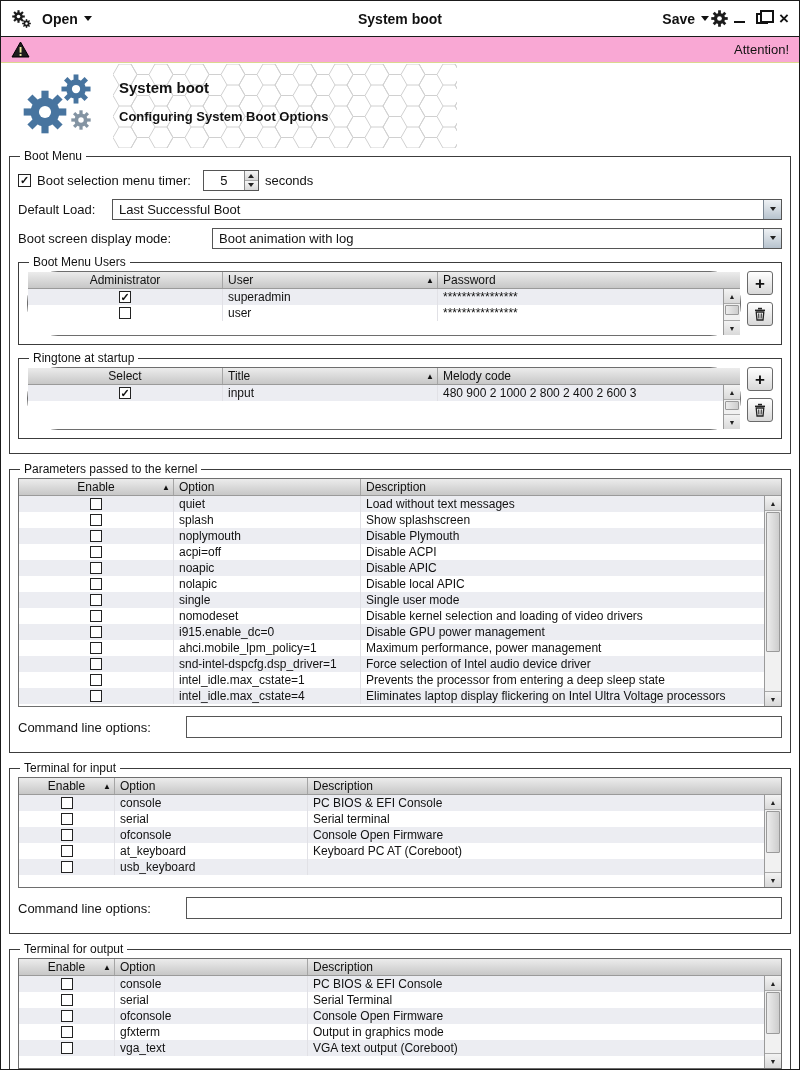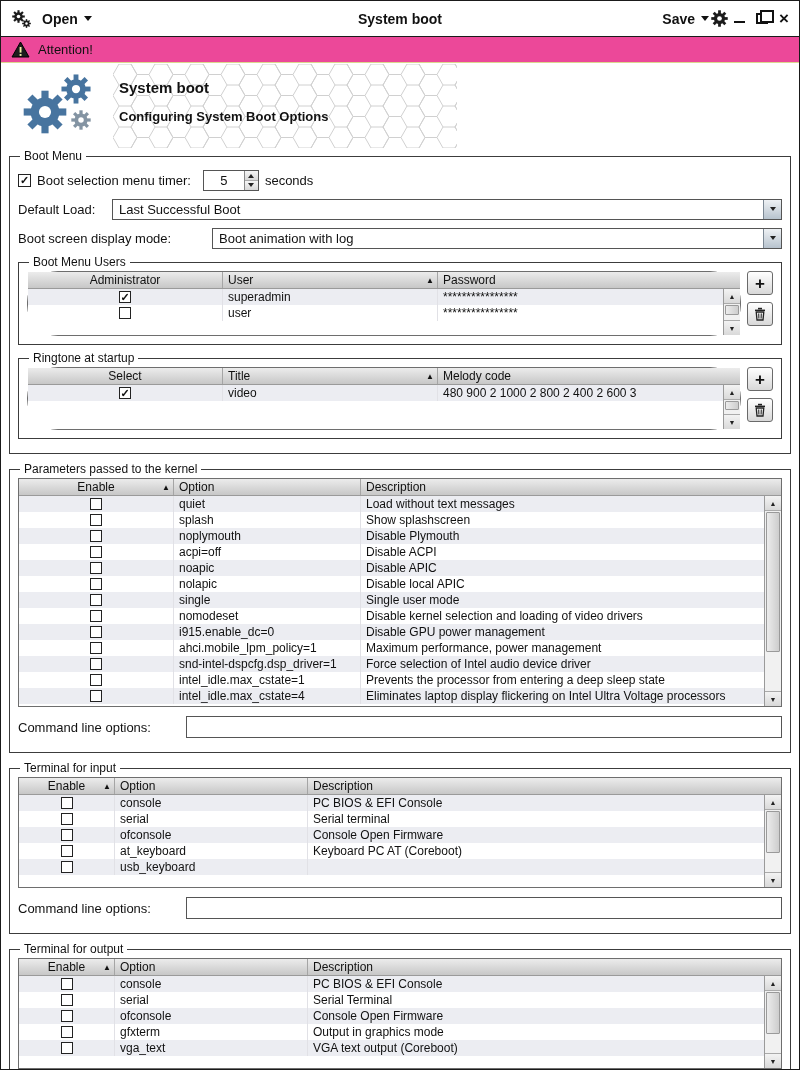--- a/index.html
+++ b/index.html
@@ -15,21 +15,21 @@
   .menu-btn { display:flex; align-items:center; gap:6px; cursor:pointer; font-size:14px; font-weight:bold; }
   .caret-down { width:0; height:0; border:4px solid transparent; border-top:5px solid #111; margin-top:4px; }
   .win-controls { display:flex; gap:11px; align-items:center; margin-left:4px; }
   .wc { display:inline-flex; align-items:center; justify-content:center; cursor:pointer; }
   .wc-min { width:11px; height:2px; background:#111; margin-top:6px; }
   .wc-max { width:12px; height:11px; border:2px solid #111; position:relative; background:#fff; }
   .wc-max::before { content:""; position:absolute; top:-5px; left:2px; width:10px; height:9px; border:2px solid #111; background:#fff; }
   .wc-close { font-size:17px; font-weight:bold; line-height:1; }
 
   
-  .attention { flex:0 0 26px; background:#ec4899; border-bottom:1px solid #dbd78f; display:flex; align-items:center; gap:8px; padding:0 10px; font-size:13px; }
+  .attention { flex:0 0 26px; background:#f9a8d4; border-bottom:1px solid #dbd78f; display:flex; align-items:center; gap:8px; padding:0 10px; font-size:13px;justify-content:space-between; }
 
   
   .app-header { flex:0 0 86px; position:relative; background:#fff; overflow:hidden; }
   .hexes { position:absolute; left:112px; top:1px; }
   .app-gears { position:absolute; left:20px; top:7px; }
   .hd-title { position:absolute; left:118px; top:16px; font-size:15px; font-weight:bold; }
   .hd-sub   { position:absolute; left:118px; top:46px; font-size:13px; font-weight:bold; }
 
   
   .fs { border:1px solid #3c3c3c; margin:0 8px 8px; padding:2px 8px 8px; background:#fff; }
@@ -278,21 +278,21 @@
             <div class="th wfill">
                 <span>Melody code</span>
               </div>
           </div>
           <div class="tbl-body h44">
 
           <div class="t-row">
                 <div class="td w195 center">
                   <span class="cb checked">✓</span>
                 </div>
-                <div class="td w215">video</div>
+                <div class="td w215">input</div>
                 <div class="td wfill">480 900 2 1000 2 800 2 400 2 600 3</div>
               </div>
             </div>
           <div class="vscroll">
             <div class="vs-btn">▲</div>
             <div class="vs-track">
                 <div class="vs-thumb" style="height:62%"></div>
               </div>
             <div class="vs-btn dn">▼</div>
           </div>

